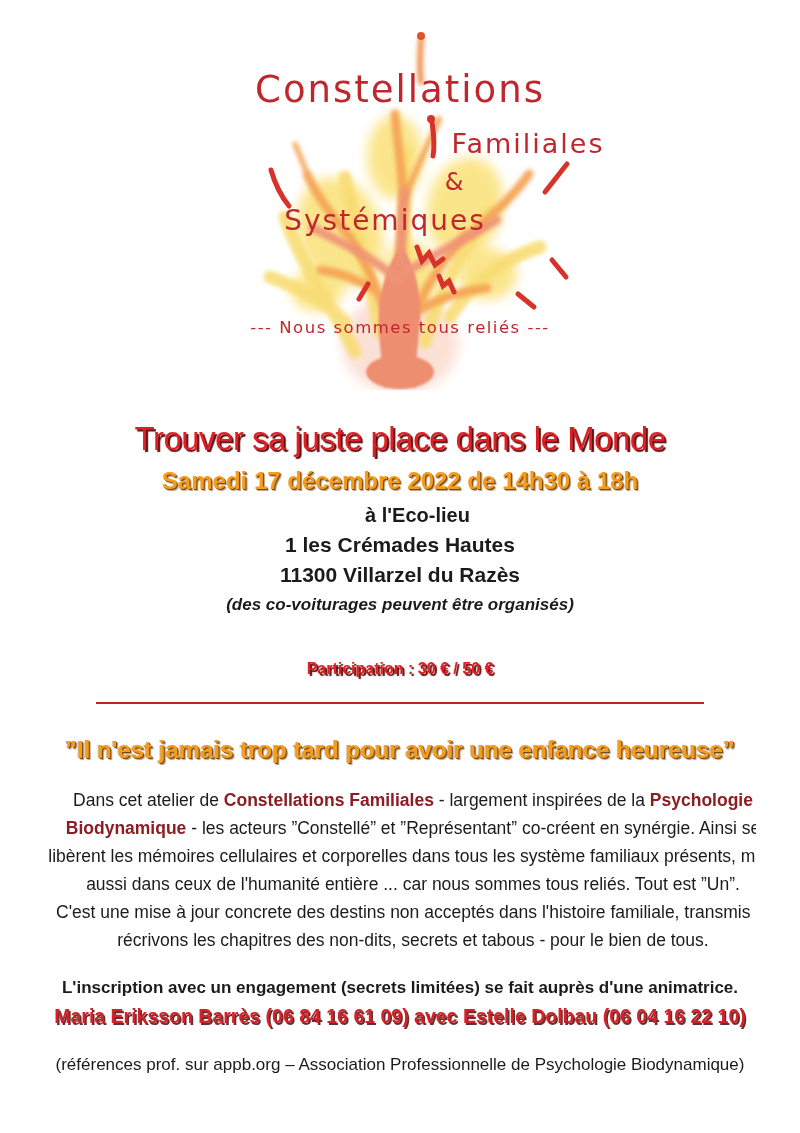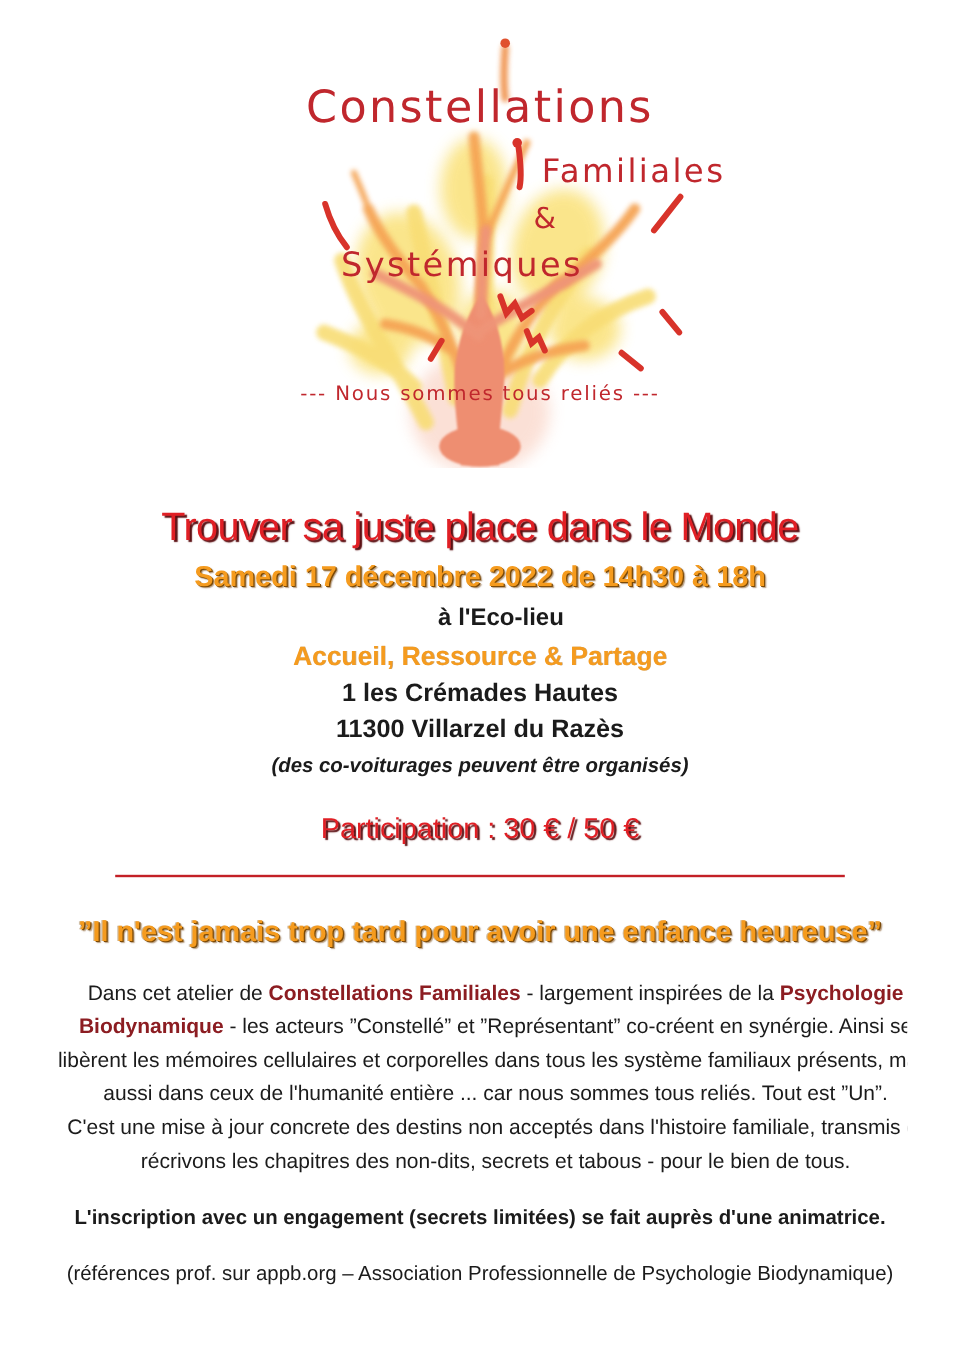--- a/index.html
+++ b/index.html
@@ -63,23 +63,23 @@
   .venue-intro { margin-top: 9px; font-size: 20px; font-weight: bold; margin-left: 35px; }
   .venue-name  {
     margin-top: 7px; font-size: 22px; font-weight: bold;
     color: var(--orange, #f59b1e);
     text-shadow: 0.5px 0.5px 0 rgba(124,74,6,0.45);
   }
   .addr { margin-top: 6px; font-size: 21px; font-weight: bold; }
   .carpool { margin-top: 8px; font-size: 17px; font-style: italic; font-weight: 600; }
 
   .participation {
-    margin-top: 29px;
-    font-size: 24px;
-    font-weight: normal;
+    margin-top: 45px;
+    font-size: 16px;
+    font-weight: bold;
     color: var(--title-red, #de2026);
     text-shadow: 2px 2px 1px var(--title-shadow, #4f0d0d);
   }
   .separator {
     width: 608px;
     margin: 24px auto 0;
     border-bottom: 2px solid var(--separator-red, #c32026);
   }
 
   .quote {
@@ -193,29 +193,29 @@
     <div class="logo-text logo-l1">Constellations</div>
     <div class="logo-text logo-l2">Familiales</div>
     <div class="logo-text logo-l3">&amp;</div>
     <div class="logo-text logo-l4">Systémiques</div>
     <div class="logo-text logo-tagline">--- Nous sommes tous reliés ---</div>
   </div>
 
   <h1 class="title">Trouver sa juste place dans le Monde</h1>
   <div class="date-line">Samedi 17 décembre 2022 de 14h30 à 18h</div>
   <div class="venue-intro">à l'Eco-lieu</div>
-  <div class="venue-name">Accueil, Ressource &amp; Partage</div>
   <div class="addr">1 les Crémades Hautes</div>
   <div class="addr">11300 Villarzel du Razès</div>
   <div class="carpool">(des co-voiturages peuvent être organisés)</div>
 
   <div class="participation">Participation : 30 € / 50 €</div>
   <div class="separator"></div>
 
   <div class="quote">”Il n'est jamais trop tard pour avoir une enfance heureuse”</div>
 
   <p class="description"><span class="seg-normal">Dans cet atelier de </span><span class="seg-bold-red">Constellations Familiales</span><span class="seg-normal"> - largement inspirées de la </span><span class="seg-bold-red">Psychologie Biodynamique</span><span class="seg-normal"> - les acteurs ”Constellé” et ”Représentant” co-créent en synérgie. Ainsi se libèrent les mémoires cellulaires et corporelles dans tous les système familiaux présents, mais aussi dans ceux de l'humanité entière ... car nous sommes tous reliés. Tout est ”Un”.</span><br><span class="seg-normal">C'est une mise à jour concrete des destins non acceptés dans l'histoire familiale, transmis et récrivons les chapitres des non-dits, secrets et tabous - pour le bien de tous. </span></p>
 
   <div class="reg-line1">L'inscription avec un engagement (secrets limitées) se fait auprès d'une animatrice.</div>
+  <div class="reg-line2">Maria Eriksson Barrès (06 84 16 61 09) avec Estelle Dolbau (06 04 16 22 10)</div>
 
   <div class="footer-line">(références prof. sur appb.org – Association Professionnelle de Psychologie Biodynamique)</div>
 
 </div>
 
 </body></html>

